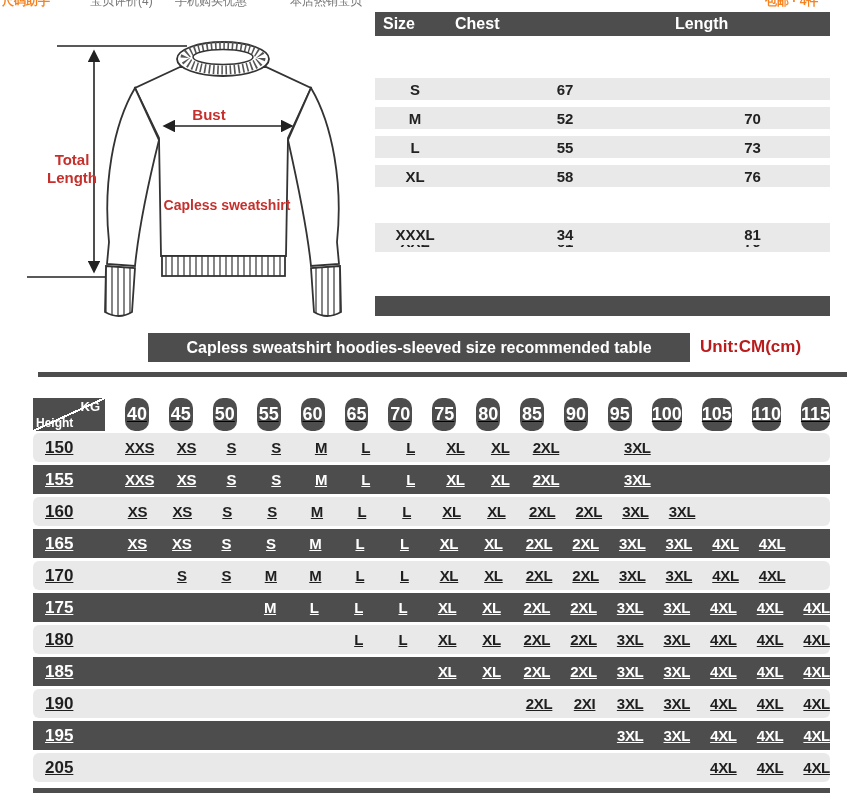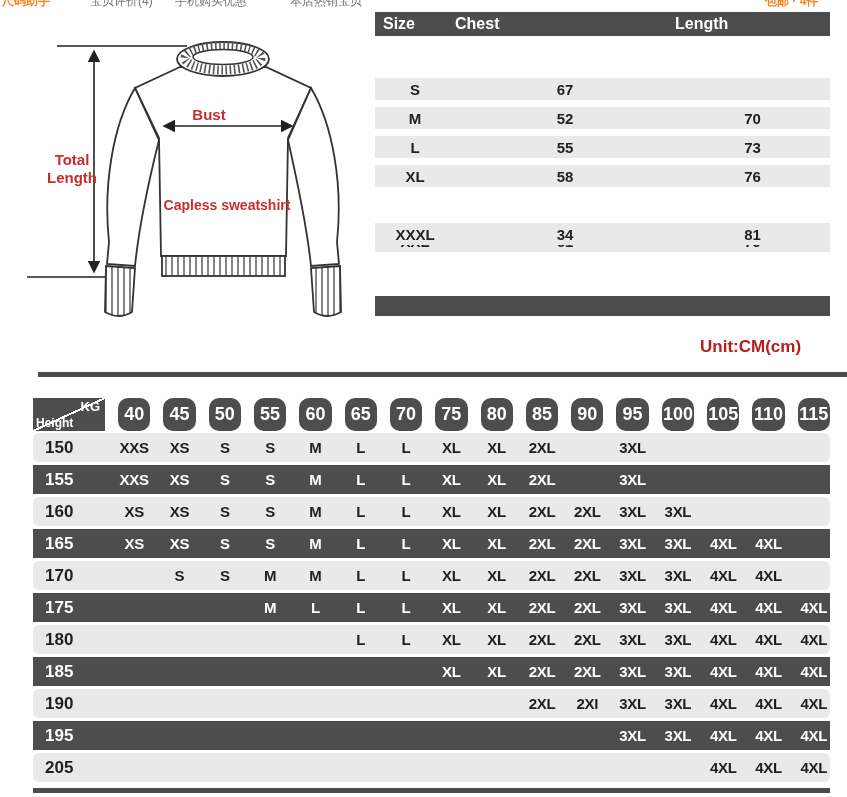--- a/index.html
+++ b/index.html
@@ -28,21 +28,21 @@
 
   
   #banner{position:absolute;left:148px;top:333px;width:542px;height:29px;background:var(--dark);
           color:#fff;font-weight:bold;font-size:16px;display:flex;align-items:center;justify-content:center;}
   #unit{position:absolute;left:700px;top:337px;font-weight:bold;font-size:17px;color:#b91c1c;}
   #ruleTop{position:absolute;left:38px;top:372px;width:809px;height:5px;background:var(--dark);}
   #ruleBottom{position:absolute;left:33px;top:788px;width:797px;height:5px;background:var(--dark);}
 
   
   #matrix{position:absolute;left:33px;top:398px;width:797px;}
-  .m-grid{display:grid;grid-template-columns:72px repeat(16,1fr);column-gap:13px;align-items:stretch;}
+  .m-grid{display:grid;grid-template-columns:72px repeat(16,1fr);column-gap:20px;align-items:stretch;text-decoration:underline;}
   #mHead{height:33px;margin-bottom:2px;}
   #mHead .wcell{background:var(--dark);color:#fff;font-weight:bold;font-size:18px;
                 display:flex;align-items:center;justify-content:center;border-radius:10px;}
   #mCorner{position:relative;background:
       linear-gradient(to bottom right, rgba(0,0,0,0) calc(50% - 1px), #fff calc(50% - 1px), #fff calc(50% + 1px), rgba(0,0,0,0) calc(50% + 1px)),
       var(--dark);
       color:#fff;font-weight:bold;}
   #mCorner .kg{position:absolute;right:5px;top:1px;font-size:13px;}
   #mCorner .height{position:absolute;left:3px;bottom:1px;font-size:12px;}
   .m-row{height:29px;margin-bottom:3px;font-weight:bold;}
@@ -145,20 +145,21 @@
         </div>
         <div class="s-row s-grid" style="top: 211px;">
           <div class="c0">XXXL</div>
           <div class="c1">34</div>
           <div class="c2">81</div>
         </div>
       </div>
     <div id="sizeFoot"></div>
   </div>
 
+  <div id="banner">Capless sweatshirt hoodies-sleeved size recommended table</div>
   <div id="unit">Unit:CM(cm)</div>
   <div id="ruleTop"></div>
 
   <div id="matrix">
     <div id="mHead" class="m-grid">
       <div id="mCorner">
         <span class="kg">KG</span>
         <span class="height">Height</span>
       </div>
 

